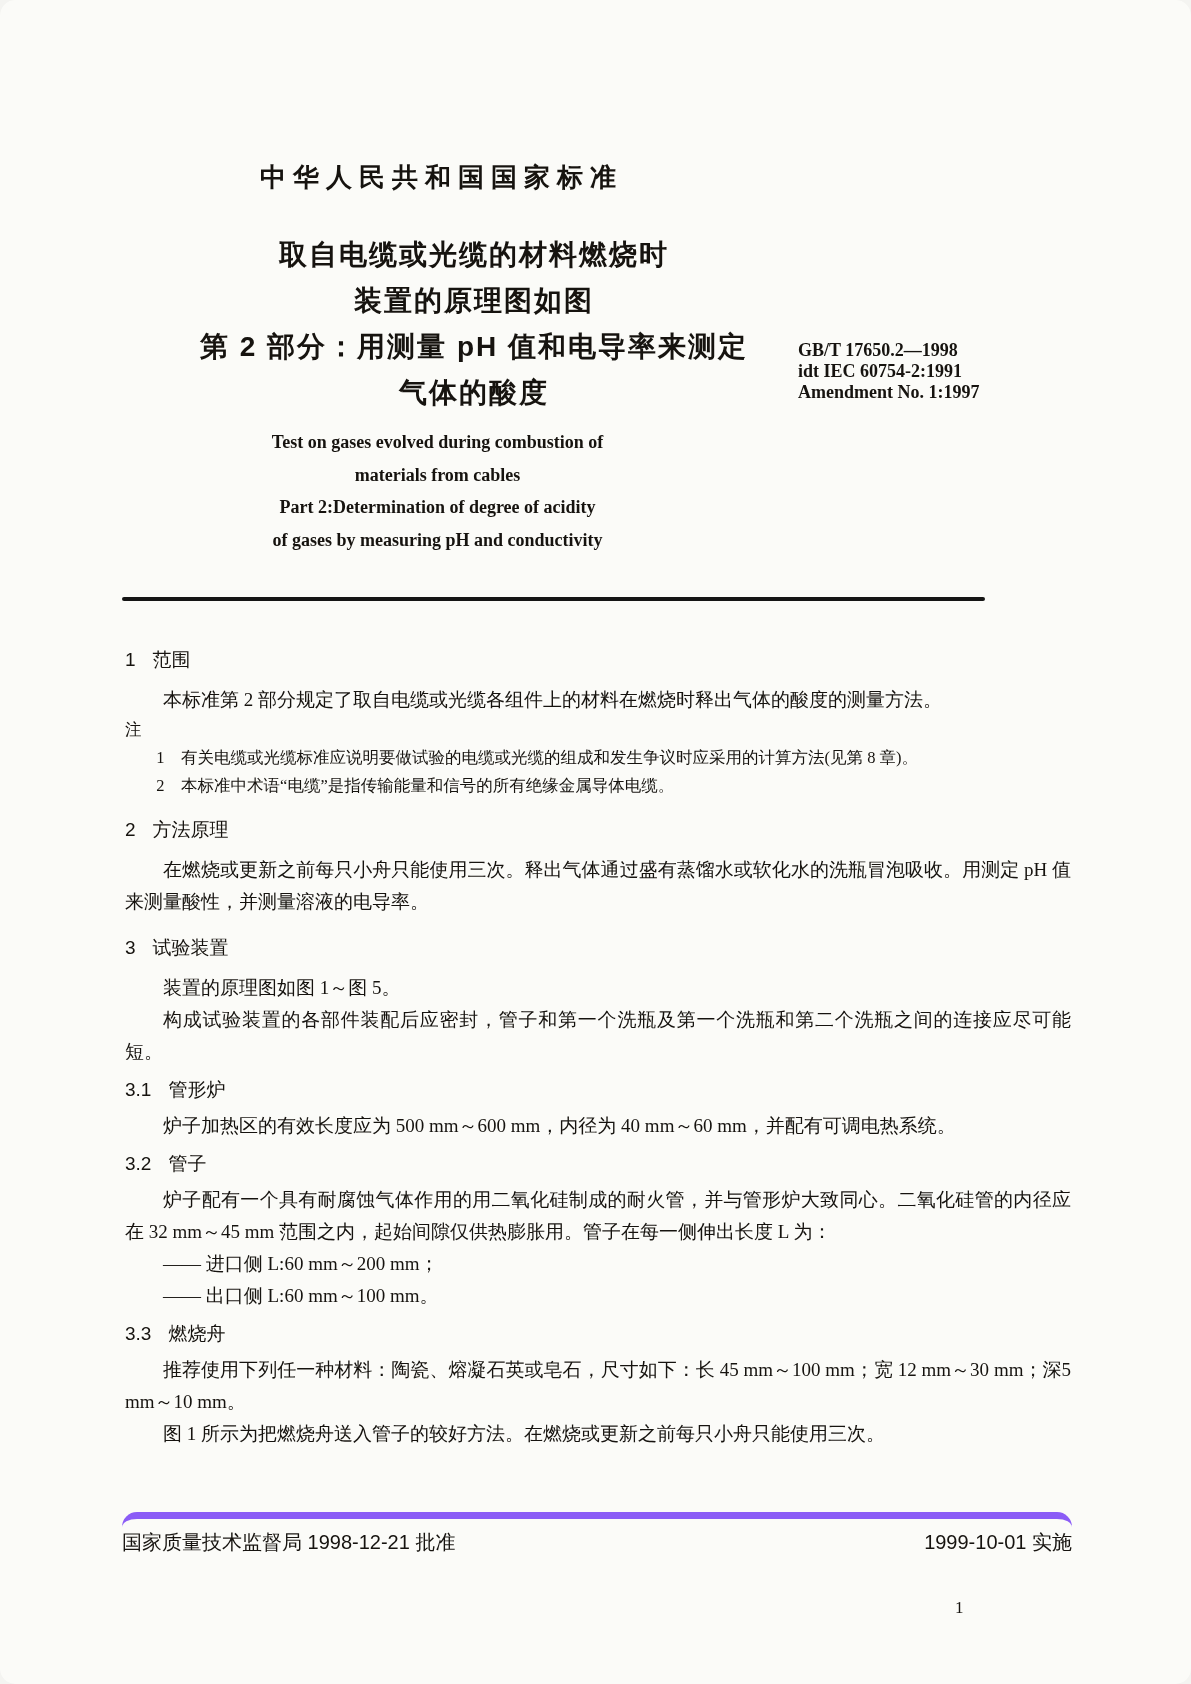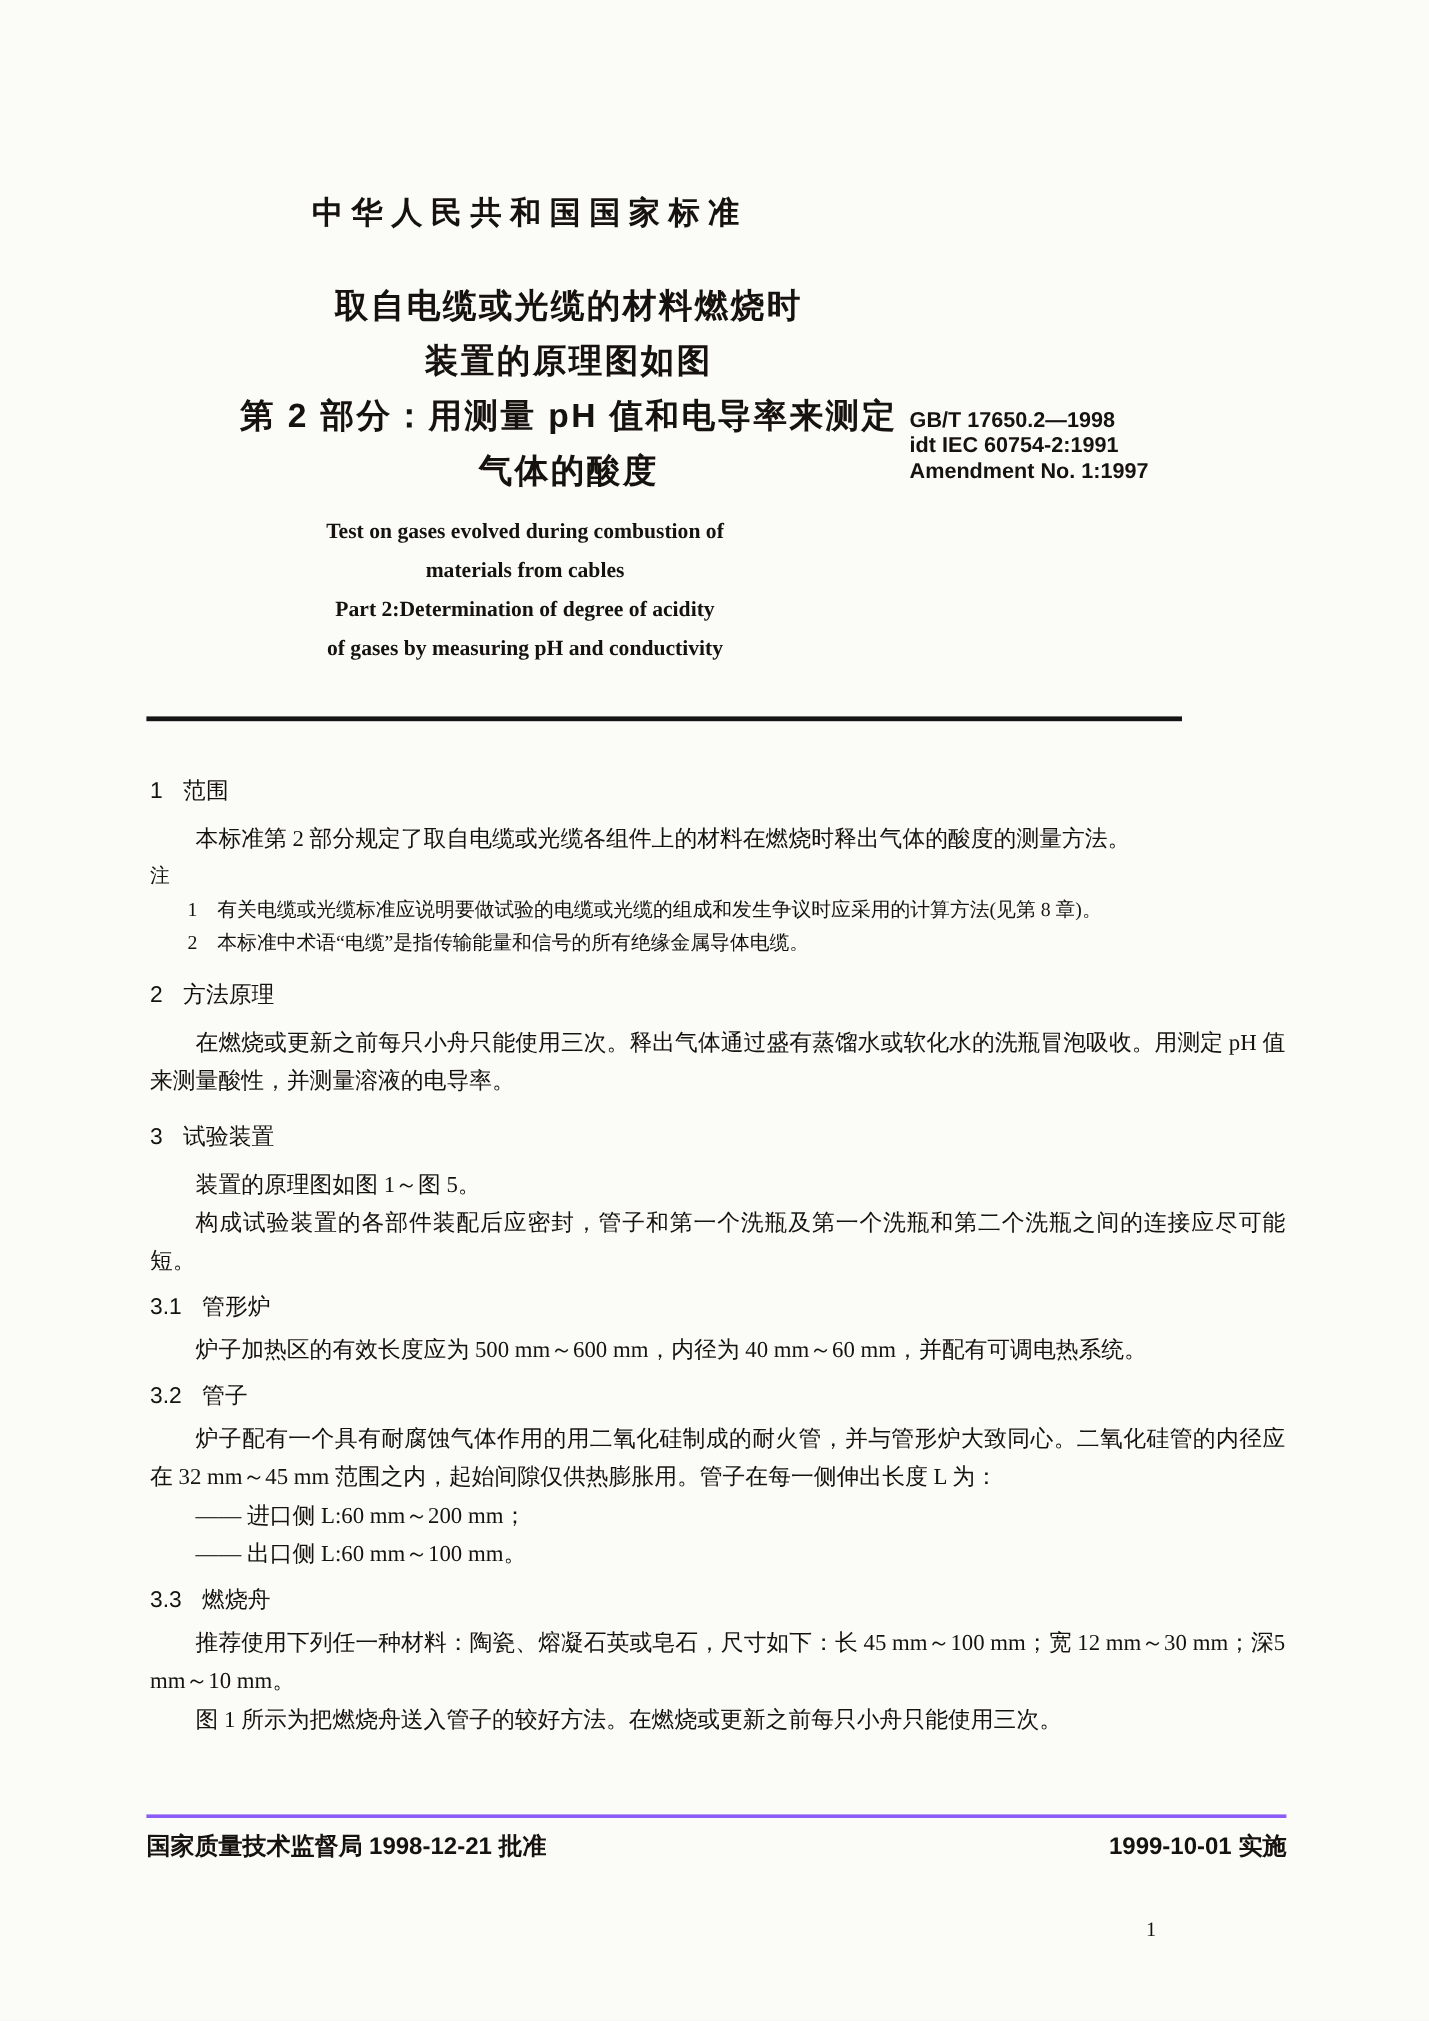--- a/index.html
+++ b/index.html
@@ -1,16 +1,16 @@
 <!DOCTYPE html>
 <html><head>
 <meta charset="utf-8">
 <title>Document</title>
 <style>
-  * { margin: 0; padding: 0; box-sizing: border-box; }
+  * { margin: 0; padding: 0; box-sizing: border-box; border-radius: 15px; }
   html, body { background: #f4f4f1; }
   .page {
     position: relative;
     width: 1191px;
     height: 1684px;
     margin: 0 auto;
     background: #fbfbf8;
     color: #16130f;
     font-family: "Liberation Serif", serif;
     overflow: hidden;
@@ -30,22 +30,22 @@
     width: 570px;
     text-align: center;
     font-family: "Liberation Sans", sans-serif;
     font-weight: bold;
     font-size: 28px;
     line-height: 46px;
     letter-spacing: 2px;
   }
   .std-code {
     position: absolute;
-    top: 340px; left: 758px;
-    font-family: Liberation Sans, sans-serif;
+    top: 340px; left: 798px;
+    font-family: Liberation Serif, serif;
     font-weight: bold;
     font-size: 18px;
     line-height: 21px;
     white-space: nowrap;
   }
   .title-en {
     position: absolute;
     top: 426px; left: 185px;
     width: 505px;
     text-align: center;
@@ -78,27 +78,27 @@
   .sec-h.sub { margin: 6px 0 4px; }
   .sec-no { display: inline-block; margin-right: 17px; }
   p.para { text-indent: 2em; }
   p.note-label { font-size: 16.5px; line-height: 28px; }
   p.note { font-size: 16.5px; line-height: 28px; padding-left: 1.9em; }
   p.dash-item { padding-left: 2em; }
   .footer {
     position: absolute;
     top: 1512px; left: 122px;
     width: 950px;
-    border-top: 3px solid #8b5cf6;
+    border-top: 7px solid #8b5cf6;
     padding-top: 10px;
     display: flex;
     justify-content: space-between;
     align-items: baseline;
     font-family: "Liberation Sans", sans-serif;
-    font-weight: bold;
+    font-weight: normal;
     font-size: 20px;
     white-space: nowrap;
   }
   .page-no {
     position: absolute;
     top: 1598px; left: 955px;
     font-size: 17px;
   }
 </style>
 </head>

